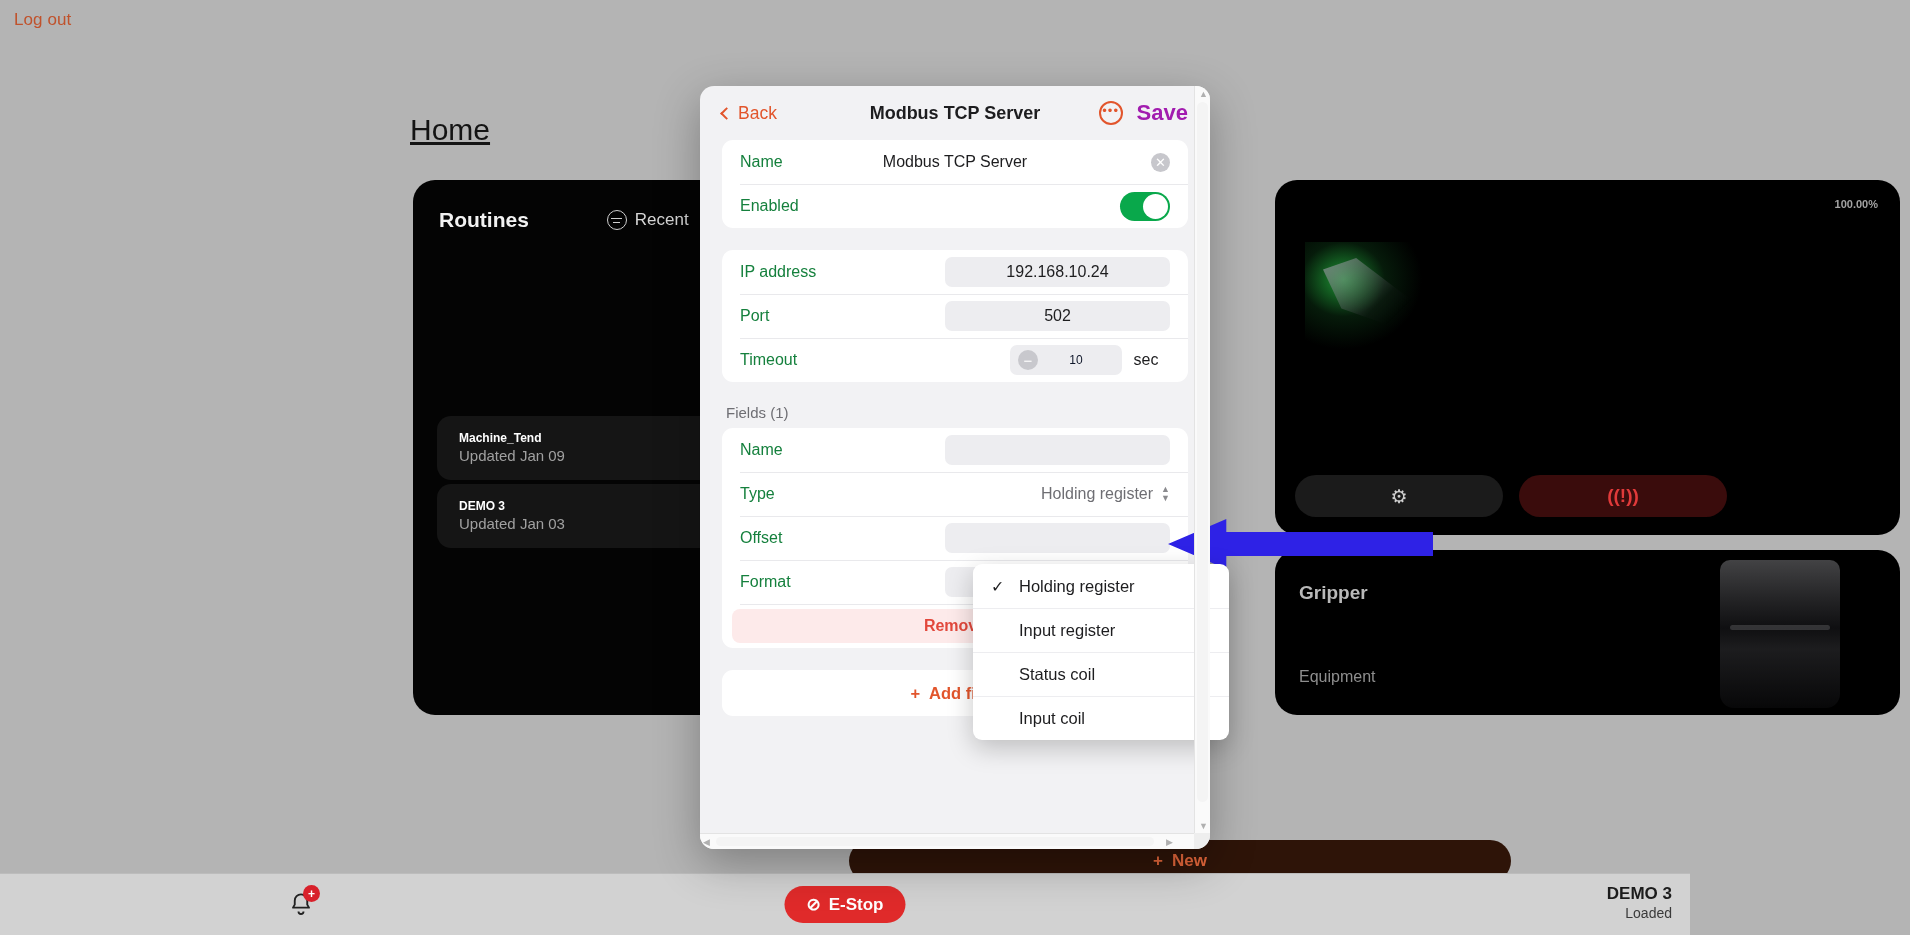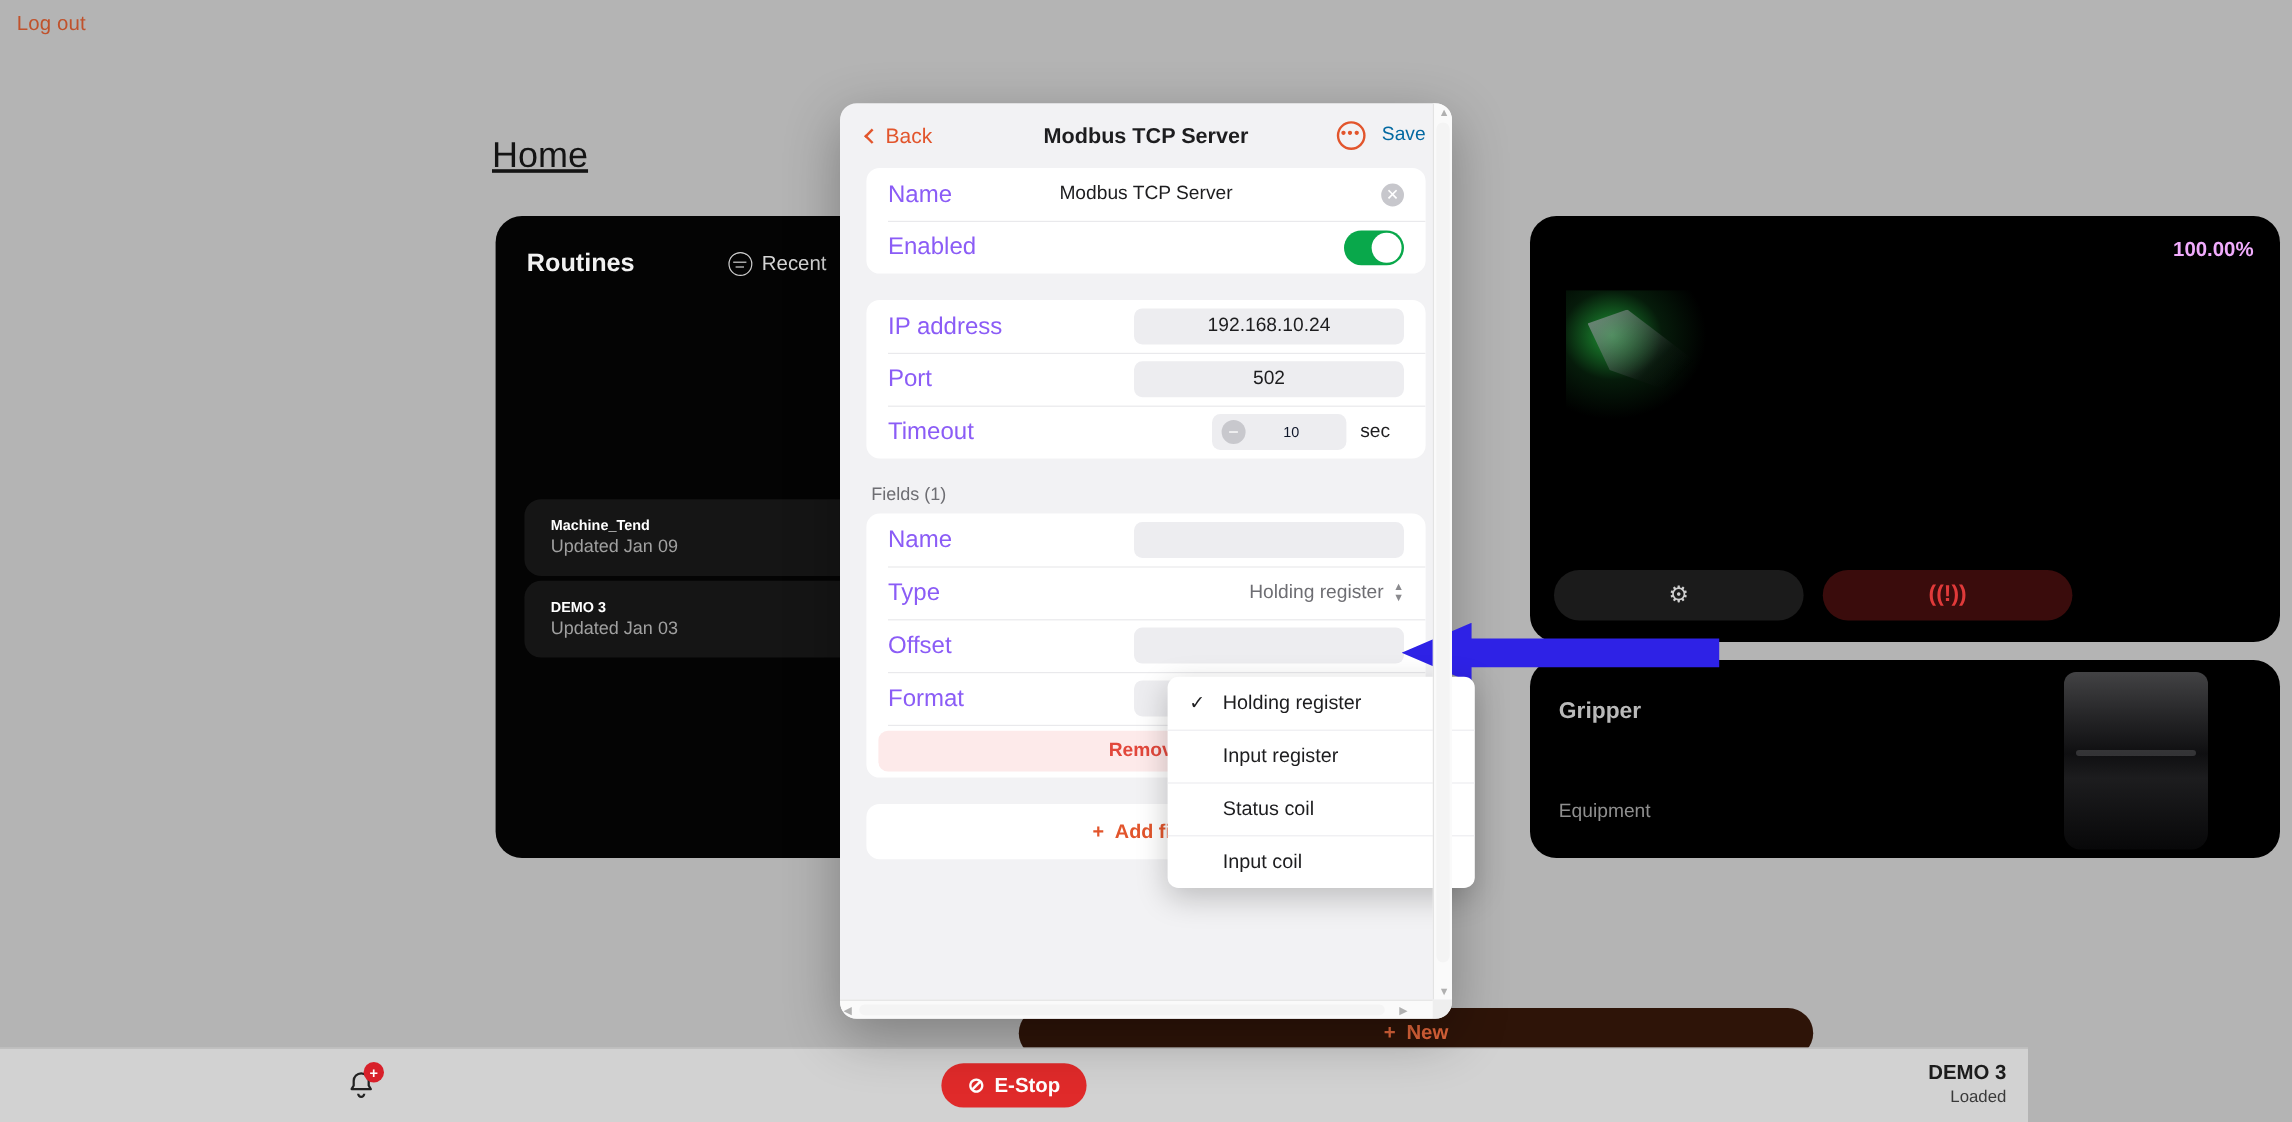--- a/index.html
+++ b/index.html
@@ -73,21 +73,21 @@
 
   
   .eq-card {
     position: absolute; background: #000; border-radius: 22px; overflow: hidden;
   }
   .eq-robot { left: 1275px; top: 180px; width: 625px; height: 355px; }
   .eq-gripper { left: 1275px; top: 550px; width: 625px; height: 165px; }
 
   .pct {
     position: absolute; right: 22px; top: 18px;
-    color: #f0abfc; font-size: 17px; font-weight: 600;
+    color: #a3a3a3; font-size: 11px; font-weight: 600;
   }
   .robot-glow {
     position: absolute; left: 30px; top: 62px; width: 120px; height: 110px;
     background: radial-gradient(ellipse at 32% 34%, rgba(40,200,70,.75) 0%, rgba(20,90,35,.30) 36%, rgba(0,0,0,0) 68%);
   }
   .robot-arm {
     position: absolute; left: 48px; top: 78px; width: 92px; height: 72px;
     background: linear-gradient(135deg, rgba(150,155,160,.75), rgba(30,32,34,.2) 62%, rgba(0,0,0,0) 80%);
     clip-path: polygon(0 16%, 36% 0, 100% 62%, 86% 100%, 20% 70%);
     filter: blur(.4px);
@@ -168,36 +168,36 @@
     position: absolute; left: 0; right: 0; text-align: center;
     font-size: 18px; font-weight: 700; color: #1d1d1f; pointer-events: none;
   }
   .head-right { margin-left: auto; display: flex; align-items: center; gap: 14px; z-index: 2;}
   .dots-circle {
     width: 24px; height: 24px; border: 2px solid #e2552c; border-radius: 50%;
     display: flex; align-items: center; justify-content: center;
     color: #e2552c; font-size: 13px; line-height: 1; letter-spacing: 1px;
     padding-bottom: 6px;
   }
-  .save-btn { color: #0369a1; font-size: 16px; font-weight: 400; }
+  .save-btn { color: #a21caf; font-size: 22px; font-weight: 700; }
 
   .modal-body { position: relative; padding: 0 22px; }
 
   .group {
     background: #fff; border-radius: 11px; overflow: hidden; margin-bottom: 22px;
   }
   .row {
     position: relative; display: flex; align-items: center;
     height: 44px; padding: 0 18px;
   }
   .row + .row::before {
     content: ""; position: absolute; left: 18px; right: 0; top: 0; height: 1px;
     background: #e9e9ec;
   }
-  .row-label { font-size: 20px; color: #8b5cf6; }
+  .row-label { font-size: 16px; color: #15803d; }
 
   .name-value { position: absolute; left: 0; right: 0; text-align: center; font-size: 16px; color:#1d1d1f;}
   .clear-x {
     margin-left: auto; width: 19px; height: 19px; border-radius: 50%;
     background: #c7c7cc; color: #fff; font-size: 13px; line-height: 19px;
     text-align: center; z-index: 2;
   }
   .toggle {
     margin-left: auto; width: 50px; height: 29px; background: #09a84b;
     border-radius: 999px; position: relative;

